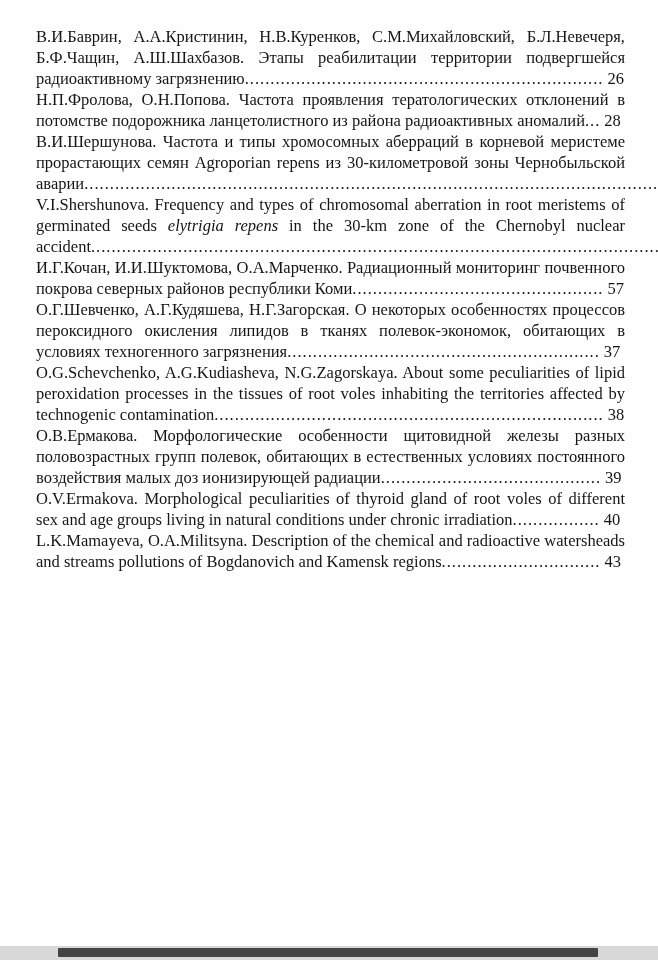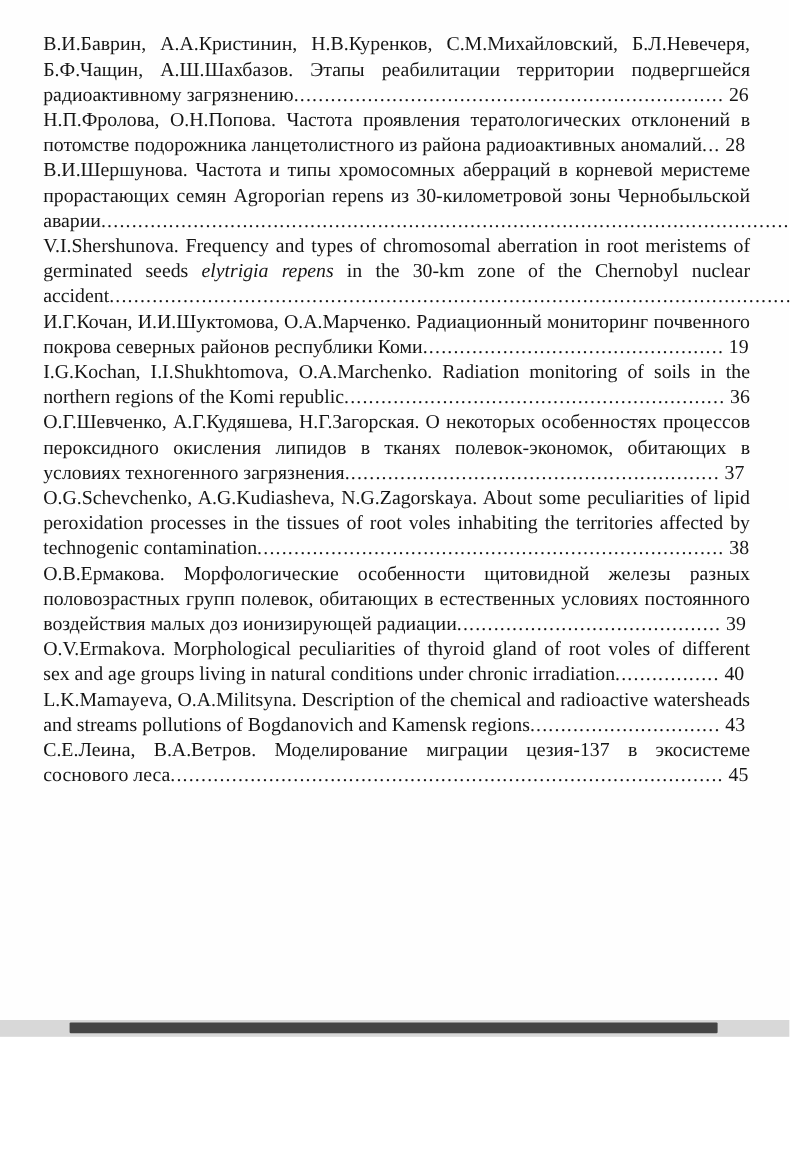--- a/index.html
+++ b/index.html
@@ -6,21 +6,21 @@
   body {
     width: 658px;
     height: 960px;
     background: #ffffff;
     overflow: hidden;
     position: relative;
     font-family: "Liberation Serif", serif;
   }
   .scan {
     width: 658px;
-    height: 864px;
+    height: 960px;
     position: relative;
     background: #fefefe;
   }
   .content {
     padding: 26px 33px 0 36px;
     font-size: 16.5px;
     line-height: 21px;
     color: #151515;
     text-align: justify;
   }
@@ -56,34 +56,32 @@
 
     <p class="entry"><span class="txt">Н.П.Фролова, О.Н.Попова. Частота проявления тератологических отклонений в потомстве подорожника ланцетолистного из района радиоактивных аномалий</span><i class="txt-italic"></i><span class="txt"></span><span class="dots">...</span><span class="page">28</span></p>
 
 
 
 
     <p class="entry"><span class="txt">В.И.Шершунова. Частота и типы хромосомных аберраций в корневой меристеме прорастающих семян Agroporian repens из 30-километровой зоны Чернобыльской аварии</span><i class="txt-italic"></i><span class="txt"></span><span class="dots">............................................................................................................................................................................................................................................................................................................</span></p>
 
     <p class="entry"><span class="txt">V.I.Shershunova. Frequency and types of chromosomal aberration in root meristems of germinated seeds </span><i class="txt-italic">elytrigia repens</i><span class="txt"> in the 30-km zone of the Chernobyl nuclear accident</span><span class="dots">............................................................................................................................................................................................................................................................................................................</span></p>
 
-    <p class="entry"><span class="txt">И.Г.Кочан, И.И.Шуктомова, О.А.Марченко. Радиационный мониторинг почвенного покрова северных районов республики Коми</span><i class="txt-italic"></i><span class="txt"></span><span class="dots">.................................................</span><span class="page">19</span></p>
+    <p class="entry"><span class="txt">И.Г.Кочан, И.И.Шуктомова, О.А.Марченко. Радиационный мониторинг почвенного покрова северных районов республики Коми</span><i class="txt-italic"></i><span class="txt"></span><span class="dots">.................................................</span><span class="page">57</span></p>
 
-    <p class="entry"><span class="txt">I.G.Kochan, I.I.Shukhtomova, O.A.Marchenko. Radiation monitoring of soils in the northern regions of the Komi republic</span><i class="txt-italic"></i><span class="txt"></span><span class="dots">..............................................................</span><span class="page">36</span></p>
 
     <p class="entry"><span class="txt">О.Г.Шевченко, А.Г.Кудяшева, Н.Г.Загорская. О некоторых особенностях процессов пероксидного окисления липидов в тканях полевок-экономок, обитающих в условиях техногенного загрязнения</span><i class="txt-italic"></i><span class="txt"></span><span class="dots">.............................................................</span><span class="page">37</span></p>
 
     <p class="entry"><span class="txt">O.G.Schevchenko, A.G.Kudiasheva, N.G.Zagorskaya. About some peculiarities of lipid peroxidation processes in the tissues of root voles inhabiting the territories affected by technogenic contamination</span><i class="txt-italic"></i><span class="txt"></span><span class="dots">............................................................................</span><span class="page">38</span></p>
 
     <p class="entry"><span class="txt">О.В.Ермакова. Морфологические особенности щитовидной железы разных половозрастных групп полевок, обитающих в естественных условиях постоянного воздействия малых доз ионизирующей радиации</span><i class="txt-italic"></i><span class="txt"></span><span class="dots">...........................................</span><span class="page">39</span></p>
 
     <p class="entry"><span class="txt">O.V.Ermakova. Morphological peculiarities of thyroid gland of root voles of different sex and age groups living in natural conditions under chronic irradiation</span><i class="txt-italic"></i><span class="txt"></span><span class="dots">.................</span><span class="page">40</span></p>
 
 
     <p class="entry"><span class="txt">L.K.Mamayeva, O.A.Militsyna. Description of the chemical and radioactive watersheads and streams pollutions of Bogdanovich and Kamensk regions</span><i class="txt-italic"></i><span class="txt"></span><span class="dots">...............................</span><span class="page">43</span></p>
 
-    <p class="entry"><span class="txt">С.Е.Леина, В.А.Ветров. Моделирование миграции цезия-137 в экосистеме соснового леса</span><i class="txt-italic"></i><span class="txt"></span><span class="dots">..........................................................................................</span><span class="page">45</span></p>
 
   </div>
 
   <div class="scan-edge"></div>
   <div class="scan-bar"></div>
 </div>
 
 </body></html>

